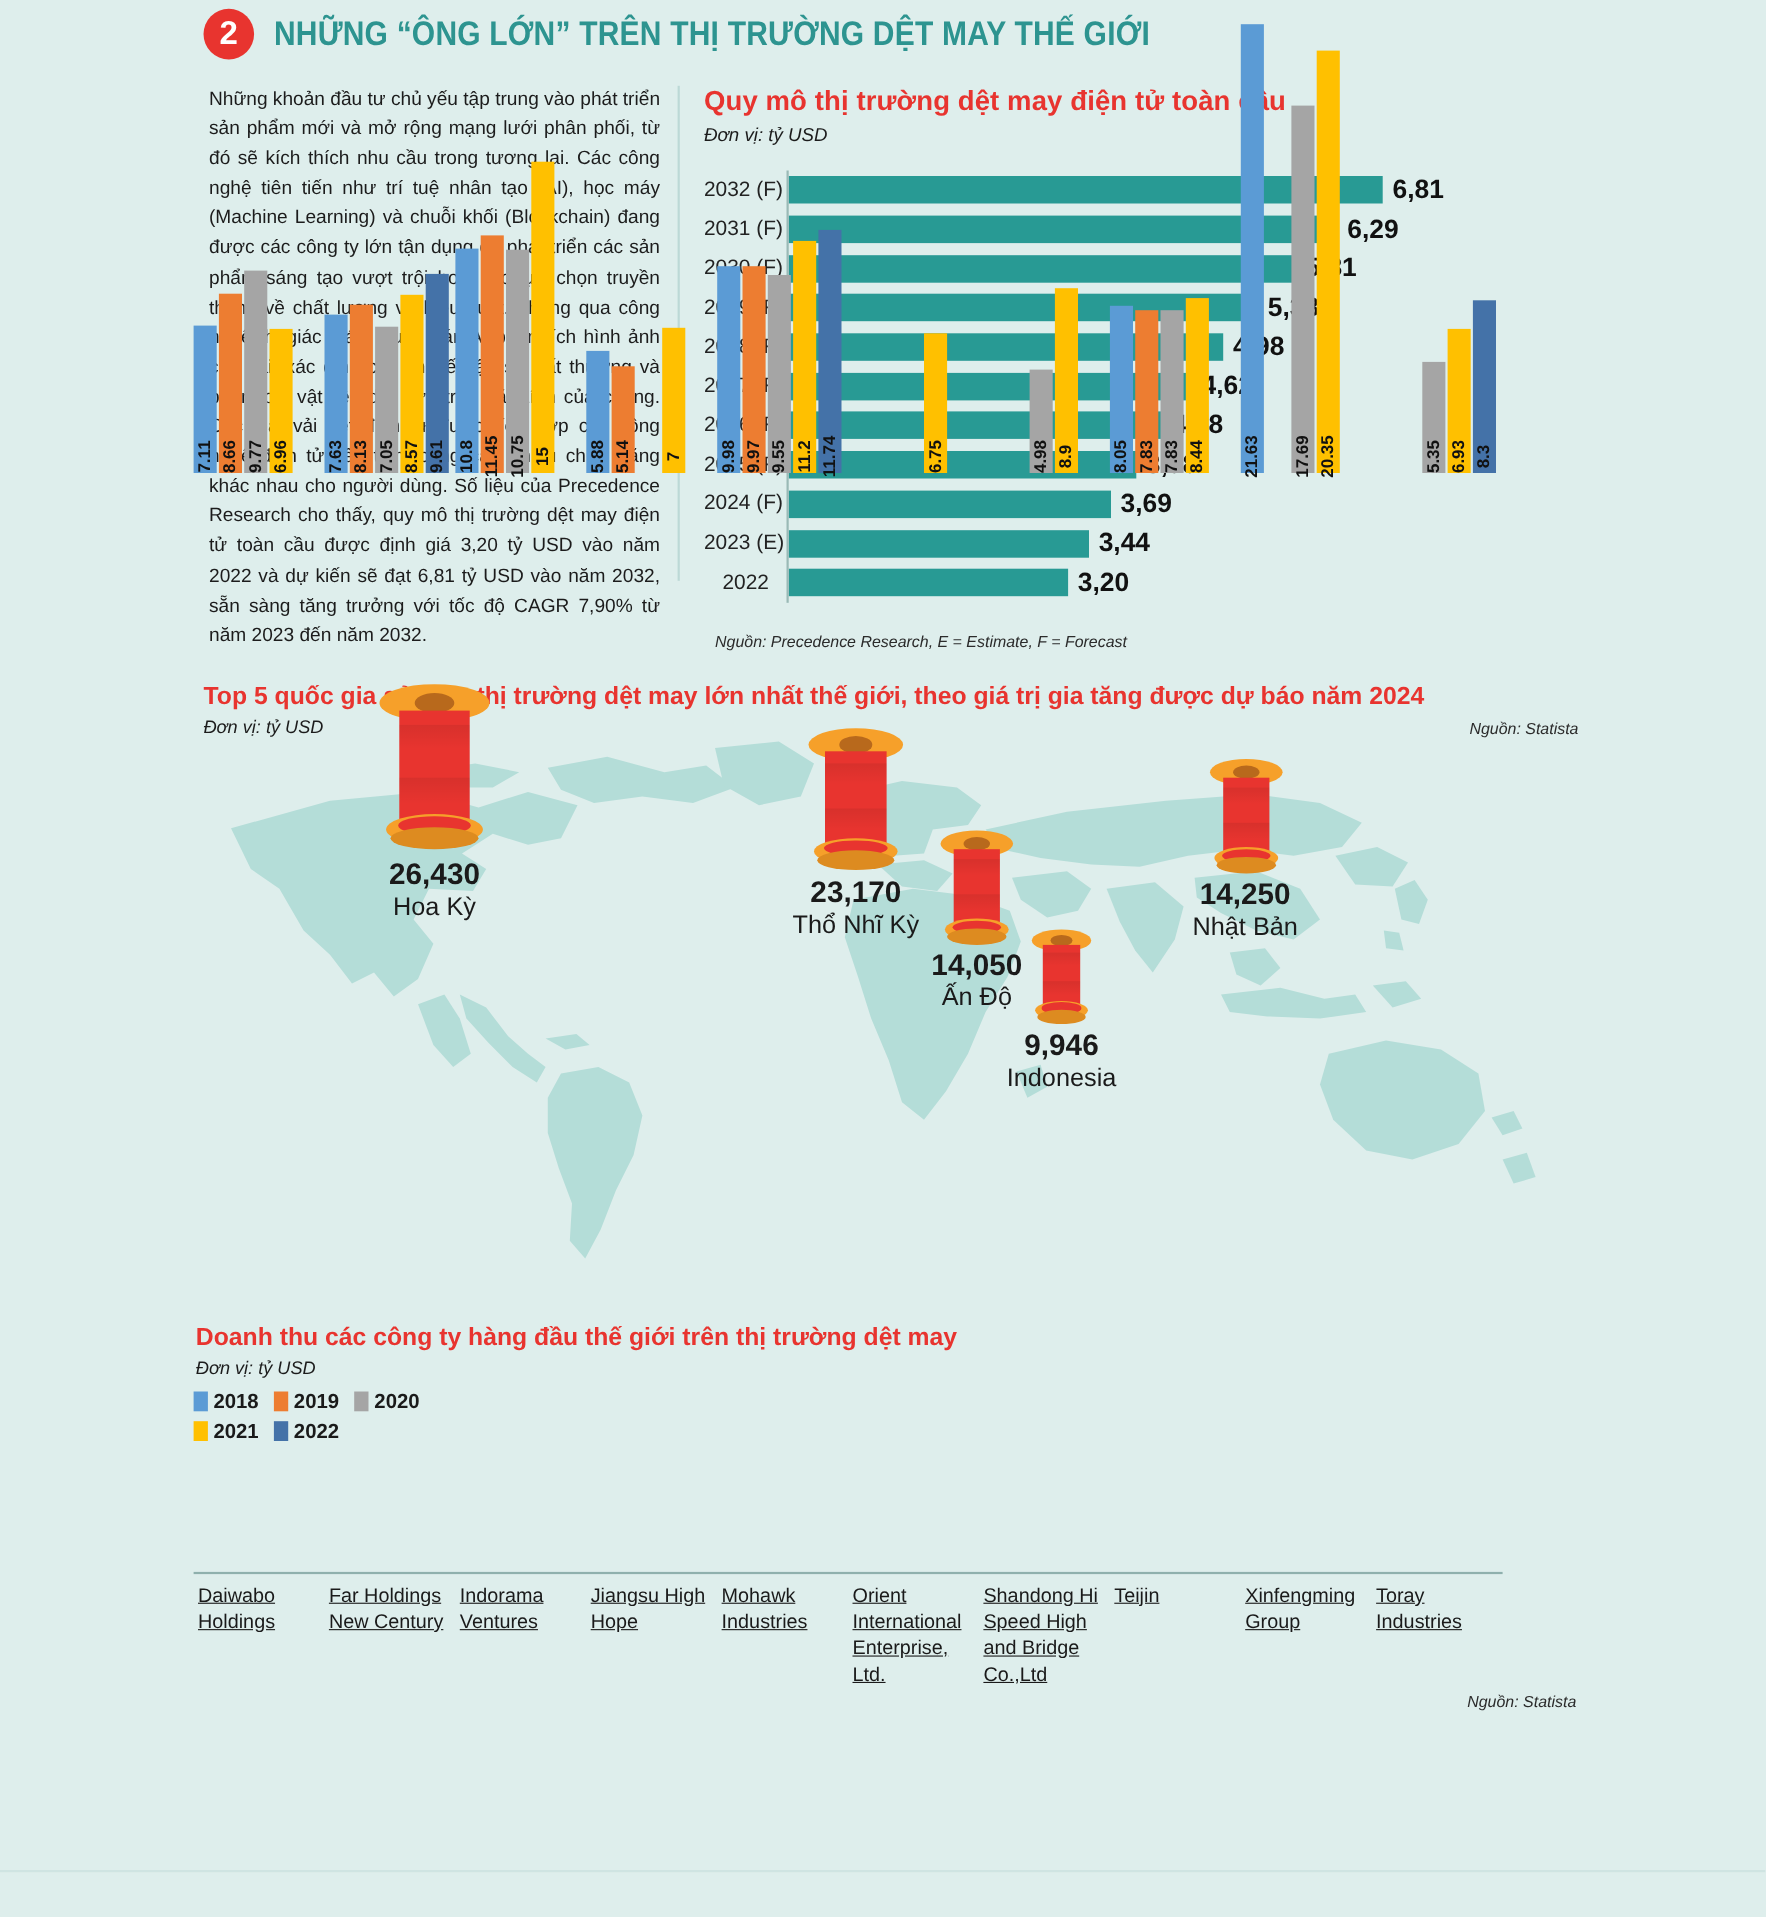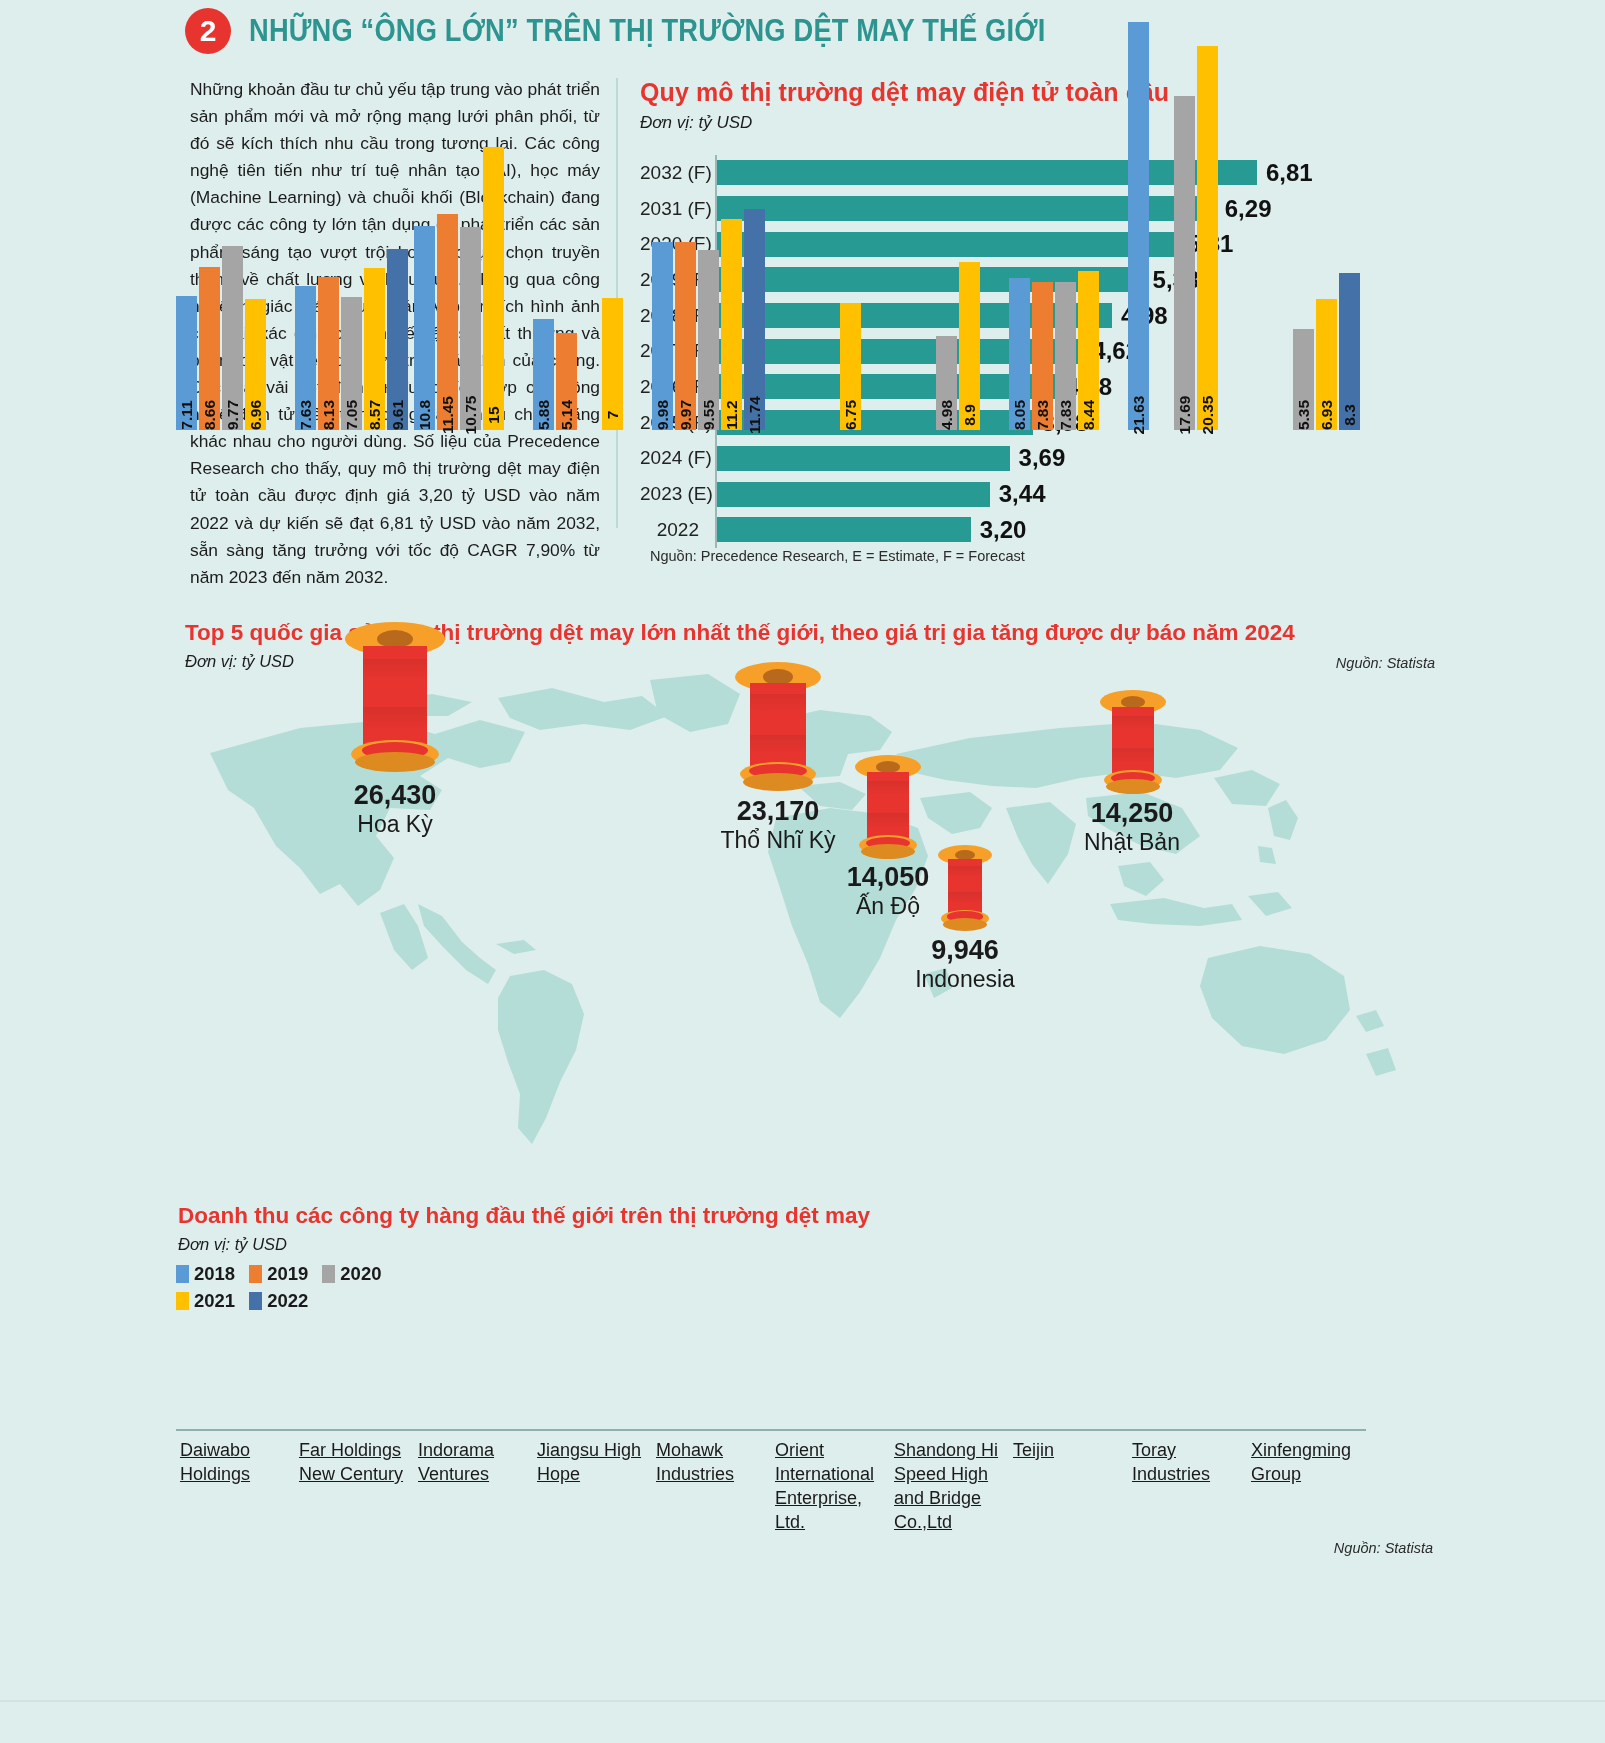--- a/index.html
+++ b/index.html
@@ -40,21 +40,21 @@
   .c1 { position: absolute; left: 640px; top: 78px; width: 700px; }
   .chart-title { color: #e8342f; font-size: 25px; font-weight: bold; letter-spacing:.1px; }
   .chart-unit { font-size: 17px; font-style: italic; color: #1c1c1c; margin-top: 6px; }
   .c1-rows { position: relative; margin-top: 22px; }
   .c1-axis { position: absolute; left: 75px; top: 0; bottom: 0; width: 2px; background: #9ab9b6; }
   .c1-row { display: flex; align-items: center; height: 35.7px; }
   .c1-lab { width: 68px; text-align: right; font-size: 19px; color:#222; padding-right: 9px; white-space: nowrap; }
   .c1-barwrap { flex: 1; display: flex; align-items: center; padding-left: 9px; }
   .c1-bar { height: 25px; background: #289a94; }
   .c1-val { font-size: 24px; font-weight: bold; color:#111; margin-left: 9px; white-space: nowrap; }
-  .c1-src { margin-top: 0; margin-left: 10px; font-size: 14.5px; color:#2b2b2b; }
+  .c1-src { margin-top: 28px; margin-left: 10px; font-size: 14.5px; font-style: italic; color:#2b2b2b; }
 
   
   .mapsec { position: absolute; left: 0; top: 600px; width: 1605px; height: 590px; }
   .map-title { position:absolute; left:185px; top:20px; color:#e8342f; font-size:22.5px; font-weight:bold; white-space:nowrap; }
   .map-unit { position:absolute; left:185px; top:52px; font-size:16.5px; font-style:italic; color:#1c1c1c; }
   .map-src { position:absolute; right:170px; top:55px; font-size:14.5px; font-style:italic; color:#2b2b2b; }
   .worldmap { position:absolute; left:180px; top:58px; width:1230px; height:490px; }
   .worldmap svg { width:100%; height:100%; display:block; }
 
   .spool { position: absolute; }
@@ -504,18 +504,18 @@
   <div class="axis-line"></div>
   <div class="cats" id="cats">
       <div class="cat">Daiwabo Holdings</div>
       <div class="cat">Far Holdings New Century</div>
       <div class="cat">Indorama Ventures</div>
       <div class="cat">Jiangsu High Hope</div>
       <div class="cat">Mohawk Industries</div>
       <div class="cat">Orient International Enterprise, Ltd.</div>
       <div class="cat">Shandong Hi Speed High and Bridge Co.,Ltd</div>
       <div class="cat">Teijin</div>
+      <div class="cat">Xinfengming Group</div>
       <div class="cat">Toray Industries</div>
-      <div class="cat">Xinfengming Group</div>
     </div>
   <div class="c3-src">Nguồn: Statista</div>
   <div class="footer-rule"></div>
 </div>
 
 </body></html>

